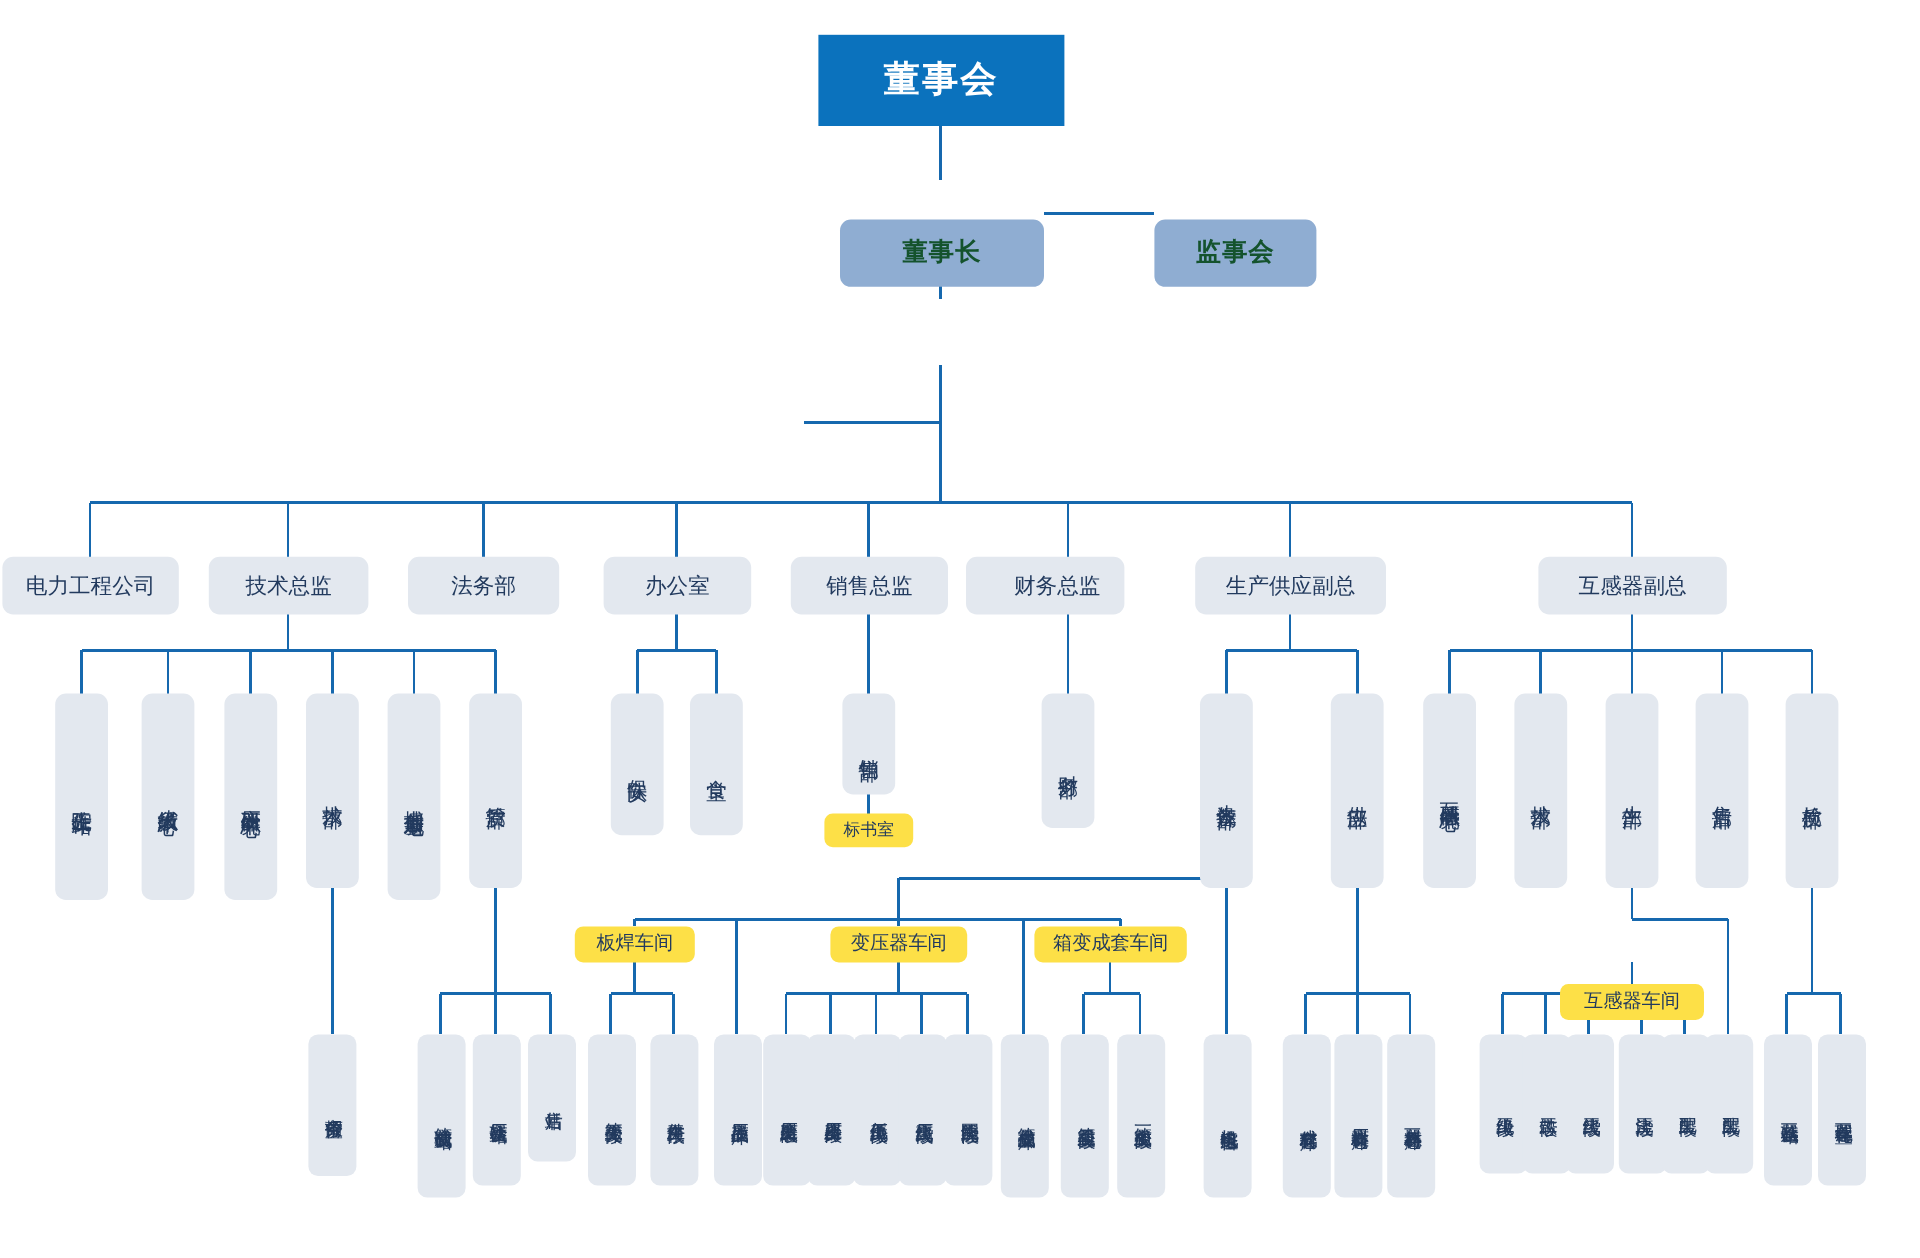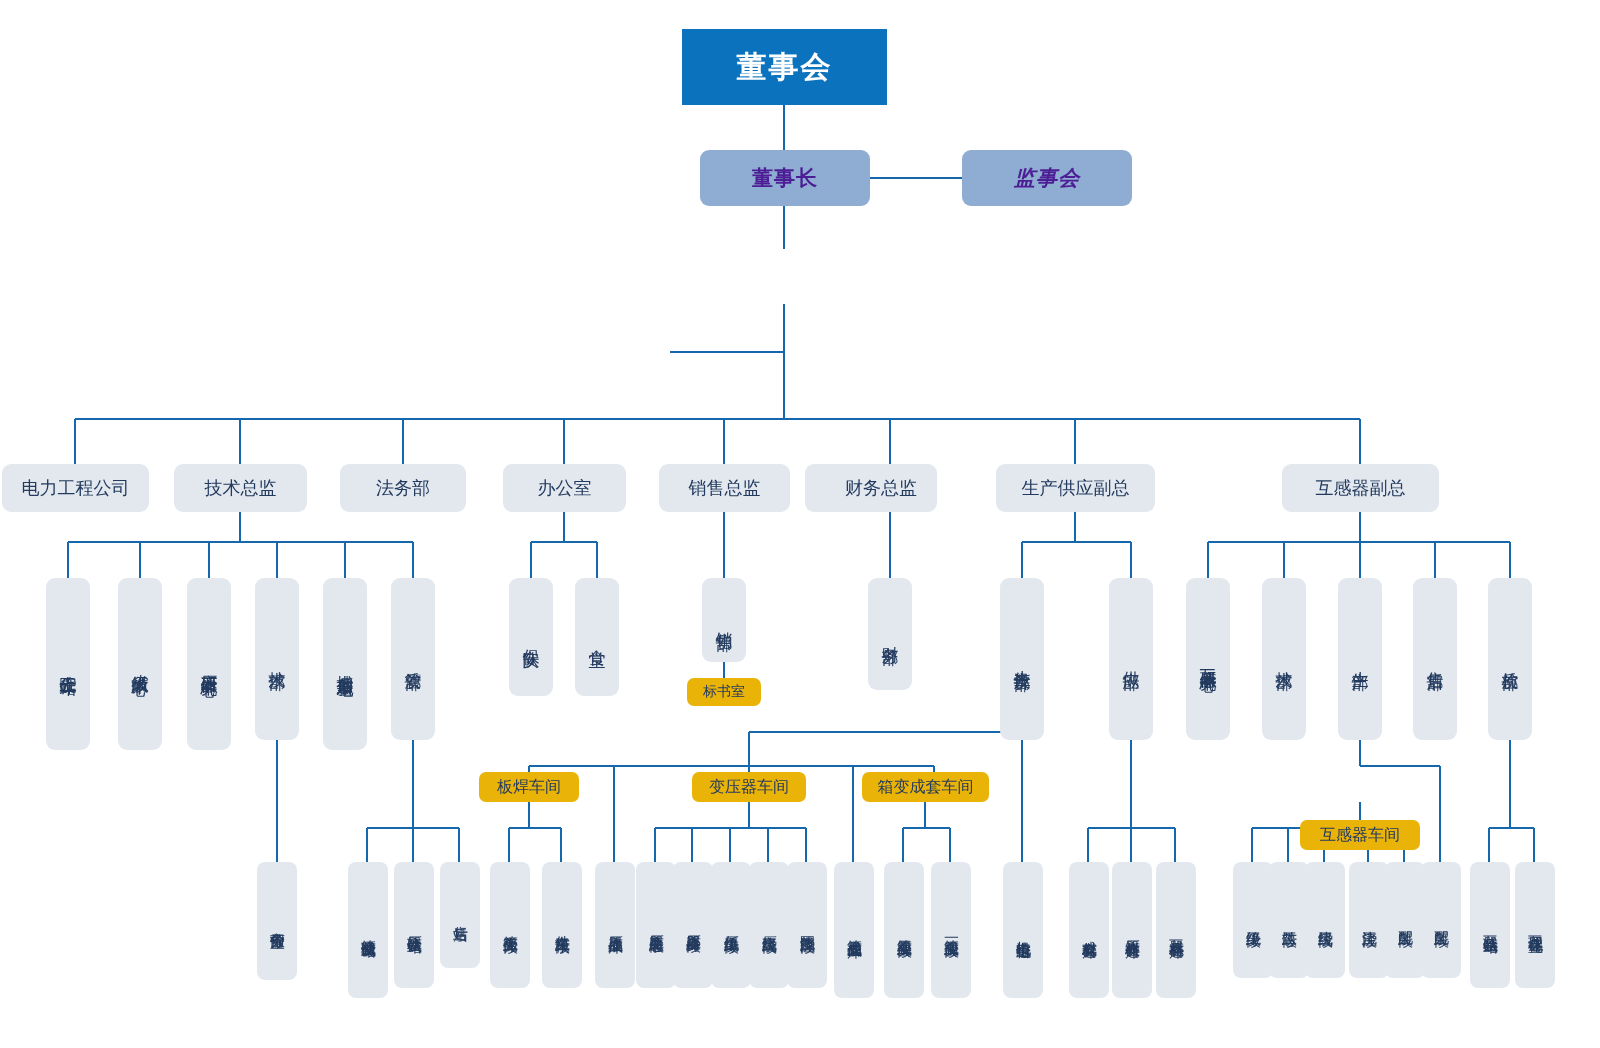--- a/index.html
+++ b/index.html
@@ -5,28 +5,28 @@
 <style>
   html,body{margin:0;padding:0;background:#ffffff;}
   body{font-family:"Liberation Sans","DejaVu Sans",sans-serif;}
   #chart{position:relative;width:1600px;height:1048px;overflow:hidden;background:#fff;}
   #wires{position:absolute;left:0;top:0;width:1600px;height:1048px;pointer-events:none;}
   .node{position:absolute;box-sizing:border-box;display:flex;align-items:center;
         justify-content:center;text-align:center;line-height:1.12;}
   
   .lv0{background:#0b72bd;color:#ffffff;border-radius:0;font-size:30px;font-weight:bold;letter-spacing:2px;}
   
-  .lv1{background:#8fadd2;color:#4c1d95;border-radius:9px;font-size:21px;font-weight:bold;letter-spacing:1px;}
+  .lv1{background:#8fadd2;color:#14532d;border-radius:9px;font-size:21px;font-weight:bold;letter-spacing:1px;margin-top:33px;}
   
   .lv2{background:#e3e8ef;color:#223a5e;border-radius:9px;font-size:18px;text-align:right;}
   
   .lv3{background:#e3e8ef;color:#223a5e;border-radius:9px;font-size:17px;
        writing-mode:vertical-rl;text-orientation:upright;letter-spacing:1px;}
   
-  .pill{background:#eab308;color:#223a5e;border-radius:7px;font-size:16px;}
+  .pill{background:#fde047;color:#223a5e;border-radius:7px;font-size:16px;}
   .pill.sm{font-size:14px;}
   
   .lv4{background:#e3e8ef;color:#223a5e;border-radius:8px;font-size:15px;
        writing-mode:vertical-rl;text-orientation:upright;letter-spacing:0.5px;}
 </style>
 </head>
 <body>
 
 <div id="chart">
 
@@ -146,21 +146,21 @@
       <path d="M1489 828 L1534 828"></path>
       <path d="M1489 828 L1489 862"></path>
       <path d="M1534 828 L1534 862"></path>
     </g>
   </svg>
 
   <div class="node lv0" style="left:682px;top:29px;width:205px;height:76px;">董事会</div>
 
   <div class="node lv1" style="left:700px;top:150px;width:170px;height:56px;">董事长</div>
 
-  <div class="node lv1" style="left:962px;top:150px;width:170px;height:56px;font-style:italic;">监事会</div>
+  <div class="node lv1" style="left:962px;top:150px;width:135px;height:56px;">监事会</div>
 
 
 
   <div class="node lv2" style="left:2px;top:464px;width:147px;height:48px;">电力工程公司</div>
 
   <div class="node lv2" style="left:174px;top:464px;width:133px;height:48px;">技术总监</div>
 
   <div class="node lv2" style="left:340px;top:464px;width:126px;height:48px;">法务部</div>
 
   <div class="node lv2" style="left:503px;top:464px;width:123px;height:48px;">办公室</div>

